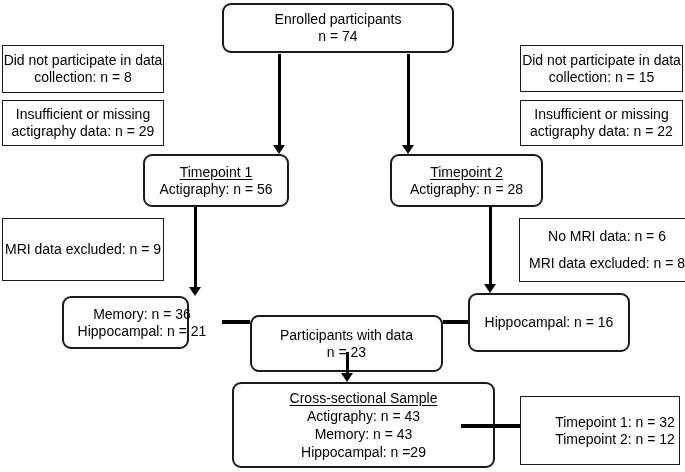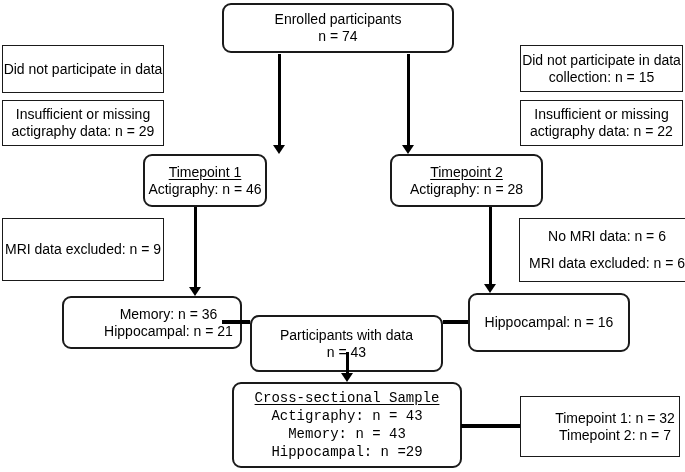--- a/index.html
+++ b/index.html
@@ -66,73 +66,74 @@
 
 <div class="canvas">
 
   <div class="box rounded" style="left:222px; top:3px; width:232px; height:50px;">
     <span class="ln">Enrolled participants</span>
     <span class="ln">n = 74</span>
   </div>
 
   <div class="box" style="left:2px; top:45px; width:162px; height:48px;">
     <span class="ln">Did not participate in data</span>
+    <span class="ln">collection: n = 8</span>
   </div>
   <div class="box" style="left:2px; top:100px; width:162px; height:46px;">
     <span class="ln">Insufficient or missing</span>
     <span class="ln">actigraphy data: n = 29</span>
   </div>
 
   <div class="box" style="left:520px; top:45px; width:163px; height:47px;">
     <span class="ln">Did not participate in data</span>
     <span class="ln">collection: n = 15</span>
   </div>
   <div class="box" style="left:520px; top:100px; width:163px; height:46px;">
     <span class="ln">Insufficient or missing</span>
     <span class="ln">actigraphy data: n = 22</span>
   </div>
 
-  <div class="box rounded" style="left:143px; top:154px; width:124px; height:53px;">
+  <div class="box rounded" style="left:143px; top:154px; width:146px; height:53px;">
     <span class="ln u">Timepoint 1</span>
-    <span class="ln">Actigraphy: n = 46</span>
+    <span class="ln">Actigraphy: n = 56</span>
   </div>
   <div class="box rounded" style="left:390px; top:154px; width:153px; height:53px;">
     <span class="ln u">Timepoint 2</span>
     <span class="ln">Actigraphy: n = 28</span>
   </div>
 
   <div class="box" style="left:2px; top:218px; width:162px; height:63px;">
     <span class="ln">MRI data excluded: n = 9</span>
   </div>
   <div class="box" style="left:519px; top:218px; width:176px; height:64px;gap:10px;">
     <span class="ln">No MRI data: n = 6</span>
-    <span class="ln">MRI data excluded: n = 6</span>
+    <span class="ln">MRI data excluded: n = 8</span>
   </div>
 
-  <div class="box rounded" style="left:62px; top:296px; width:180px; height:53px;padding-left:37px;">
+  <div class="box rounded" style="left:62px; top:296px; width:127px; height:53px;padding-left:37px;">
     <span class="ln">Memory: n = 36</span>
     <span class="ln">Hippocampal: n = 21</span>
   </div>
   <div class="box rounded" style="left:250px; top:295px; width:193px; height:57px;margin-top:20px;">
     <span class="ln">Participants with data</span>
-    <span class="ln">n = 43</span>
+    <span class="ln">n = 23</span>
   </div>
   <div class="box rounded" style="left:468px; top:293px; width:162px; height:59px;">
     <span class="ln">Hippocampal: n = 16</span>
   </div>
 
-  <div class="box rounded" style="left:232px; top:382px; width:230px; height:86px; line-height:18px;font-family:Liberation Mono, monospace;">
+  <div class="box rounded" style="left:232px; top:382px; width:263px; height:86px; line-height:18px;">
     <span class="ln u">Cross-sectional Sample</span>
     <span class="ln">Actigraphy: n = 43</span>
     <span class="ln">Memory: n = 43</span>
     <span class="ln">Hippocampal: n =29</span>
   </div>
-  <div class="box" style="left:520px; top:396px; width:160px; height:61px;padding-left:34px;">
+  <div class="box" style="left:520px; top:396px; width:160px; height:69px;padding-left:34px;">
     <span class="ln">Timepoint 1: n = 32</span>
-    <span class="ln">Timepoint 2: n = 7</span>
+    <span class="ln">Timepoint 2: n = 12</span>
   </div>
 
   <div class="varrow" style="left:273px; top:54px; height:100px;">
     <div class="shaft"></div>
     <div class="head"></div>
   </div>
   <div class="varrow" style="left:402px; top:54px; height:100px;">
     <div class="shaft"></div>
     <div class="head"></div>
   </div>

